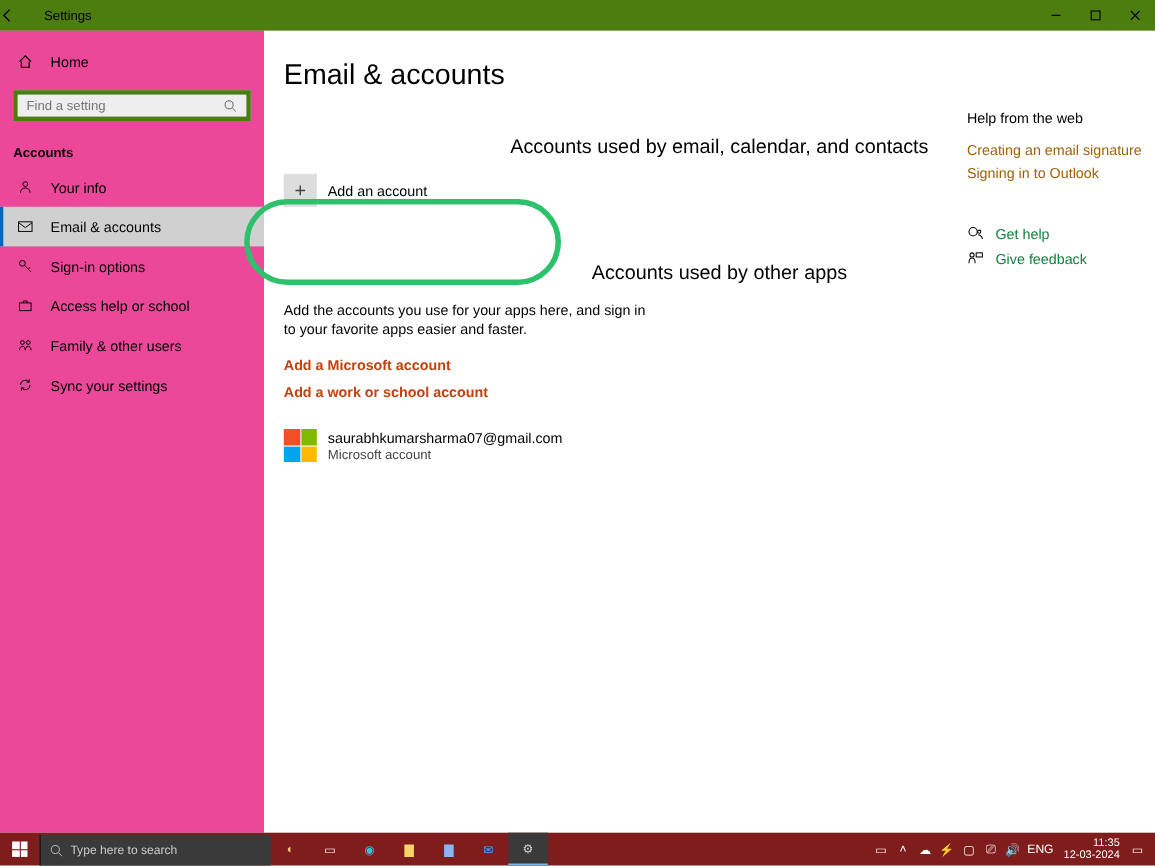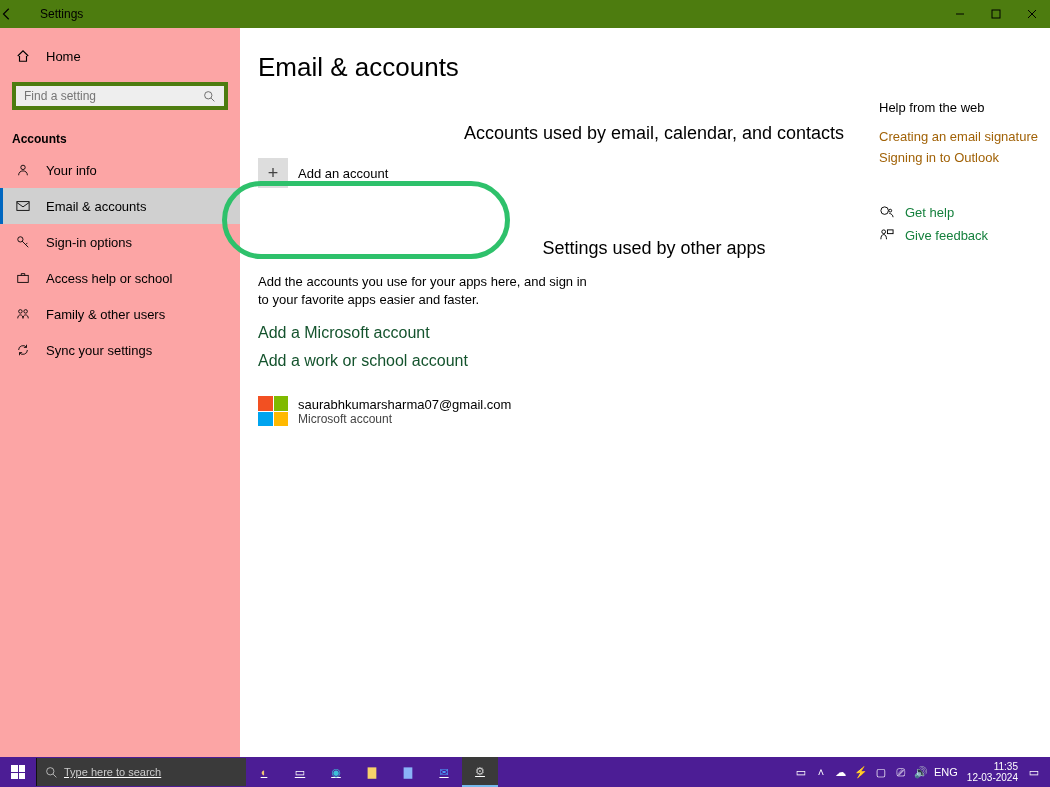--- a/index.html
+++ b/index.html
@@ -37,21 +37,21 @@
   .win-controls .btn {
     width: 36px; height: 28px;
     display: flex; align-items: center; justify-content: center;
     font-size: 12px;
   }
   
   .sidebar {
     position: absolute;
     top: 28px; left: 0; bottom: 30px;
     width: 240px;
-    background: #fca5a5;
+    background: #ec4899;
   }
   .home-row {
     display: flex; align-items: center;
     height: 36px; padding-left: 16px;
     font-size: 13px;
     margin-top: 10px;
   }
   .home-row .icon, .nav-item .icon {
     width: 22px; display: inline-flex; align-items: center; justify-content: flex-start;
     margin-right: 8px;
@@ -117,25 +117,26 @@
     margin-right: 10px;
   }
   .desc {
     font-size: 13px;
     color: #000;
     max-width: 330px;
     line-height: 1.35;
     margin: 8px 0 16px 0;
   }
   .link {
-    color: #14532d;
-    font-size: 16px;
+    color: #c2410c;
+    font-size: 13px;
     display: inline-block;
     margin-bottom: 10px;
     cursor: pointer;
+    font-weight: bold;
   }
   .account-entry {
     display: flex; align-items: center;
     margin-top: 16px;
   }
   .ms-logo {
     width: 30px; height: 30px;
     display: grid;
     grid-template-columns: 1fr 1fr;
     grid-template-rows: 1fr 1fr;
@@ -166,25 +167,24 @@
     width: 288px; height: 78px;
     border: 5px solid #2ec16b;
     border-radius: 44px;
     pointer-events: none;
   }
   
   .taskbar {
     position: absolute;
     left: 0; right: 0; bottom: 0;
     height: 30px;
-    background: #4c1d95;
-    display: flex; align-items: center;
+    background: #7f1d1d;
+    display: flex; align-items: flex-end;
     color: #fff;
     font-size: 11px;
-    text-decoration: underline;
   }
   .tb-start {
     width: 36px; height: 30px;
     display: flex; align-items: center; justify-content: center;
   }
   .tb-start-grid {
     width: 14px; height: 14px;
     display: grid; grid-template-columns: 1fr 1fr; grid-template-rows: 1fr 1fr; gap: 1px;
   }
   .tb-start-grid div { background: #fff; }
@@ -321,21 +321,21 @@
 <div class="main">
   <div class="page-title">Email &amp; accounts</div>
 
   <div class="section-title">Accounts used by email, calendar, and contacts</div>
 
   <div class="add-account">
     <div class="plus">+</div>
     <span>Add an account</span>
   </div>
 
-  <div class="section-title">Settings used by other apps</div>
+  <div class="section-title">Accounts used by other apps</div>
   <div class="desc">Add the accounts you use for your apps here, and sign in to your favorite apps easier and faster.</div>
 
   <div><span class="link">Add a Microsoft account</span></div>
   <div><span class="link">Add a work or school account</span></div>
 
   <div class="account-entry">
     <div class="ms-logo">
         <div></div>
         <div></div>
         <div></div>

